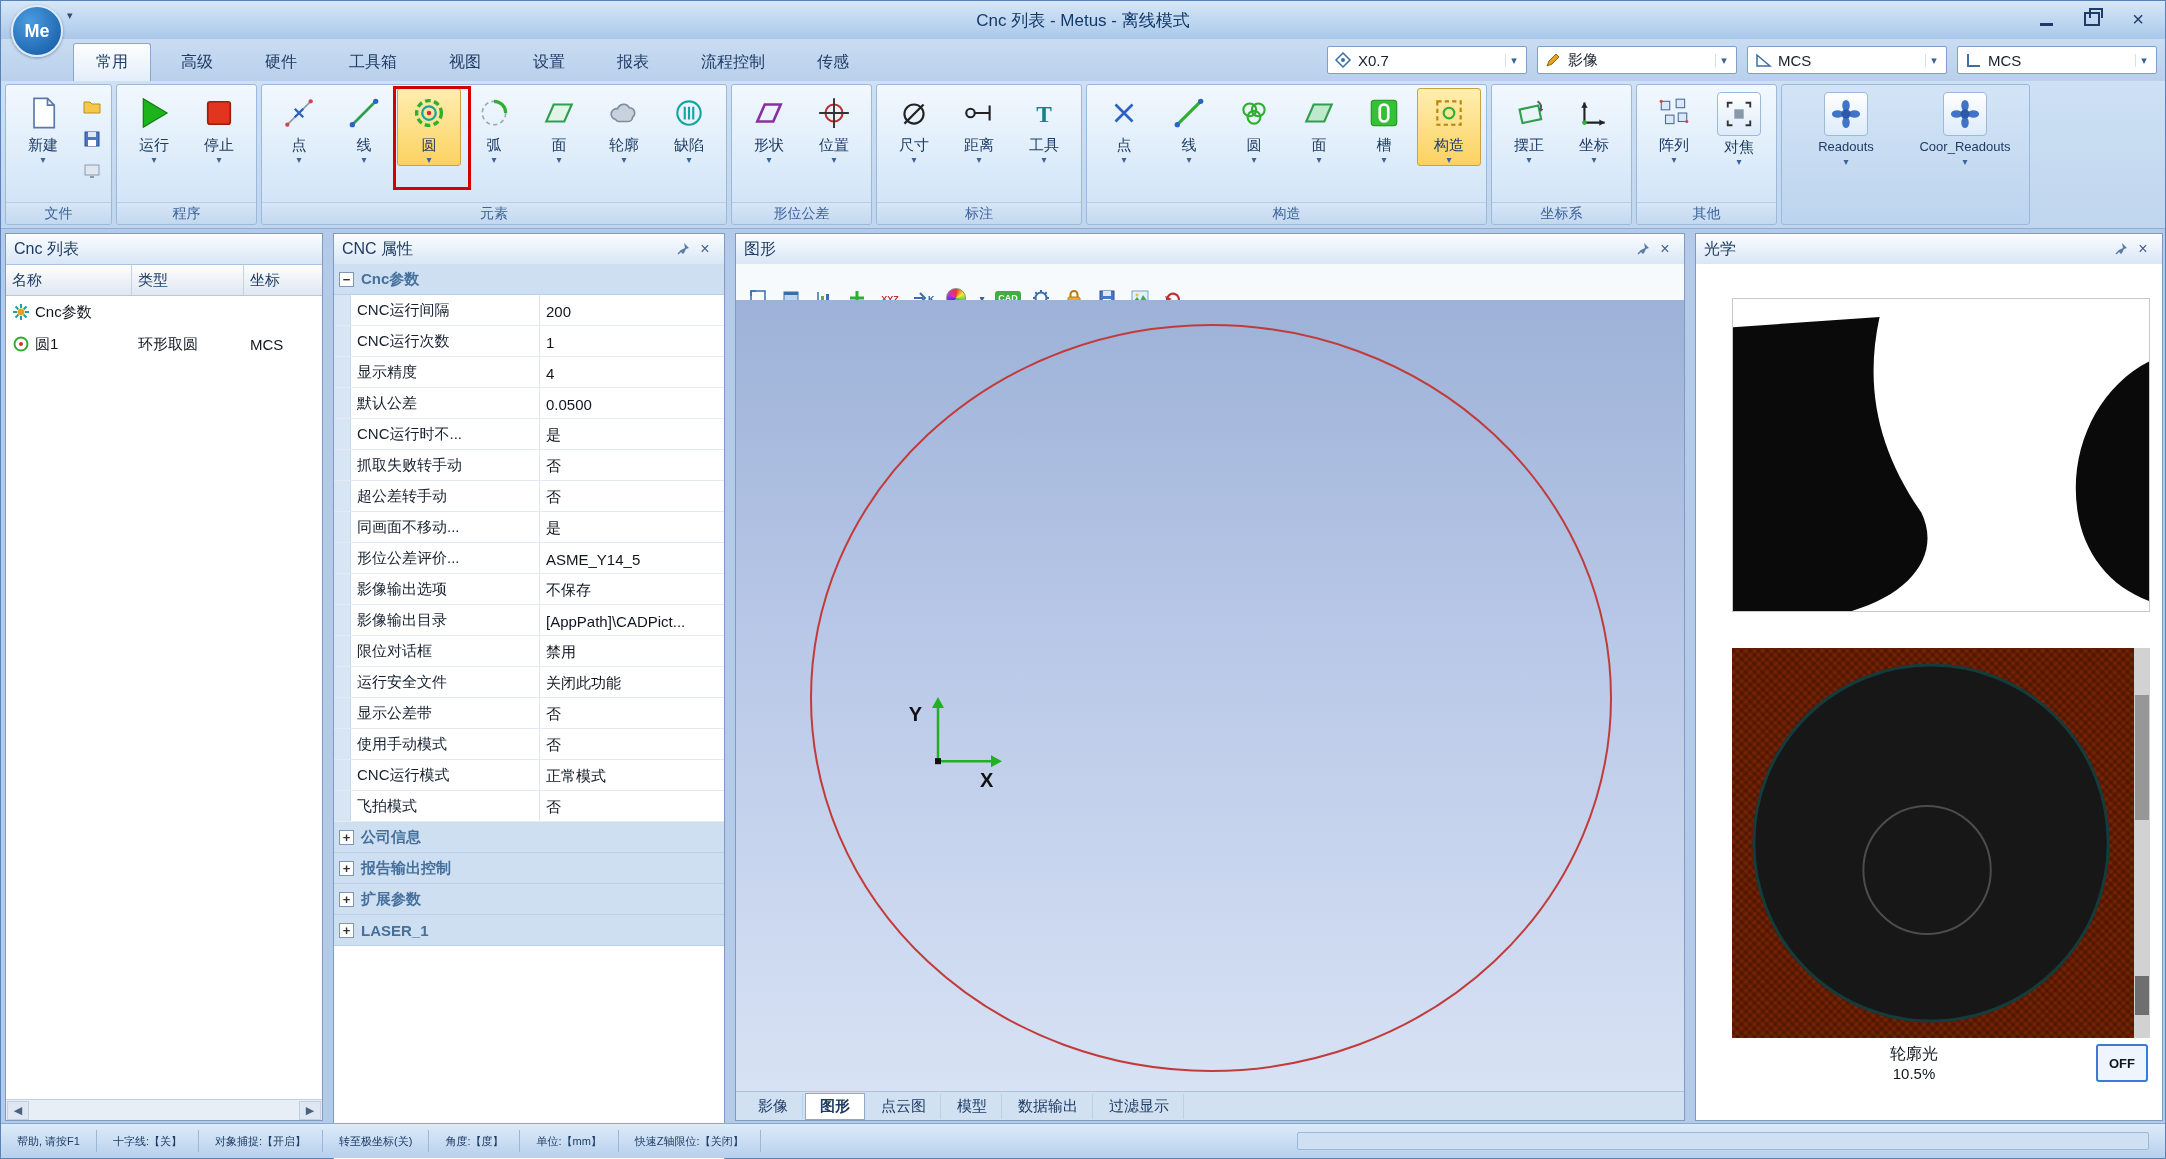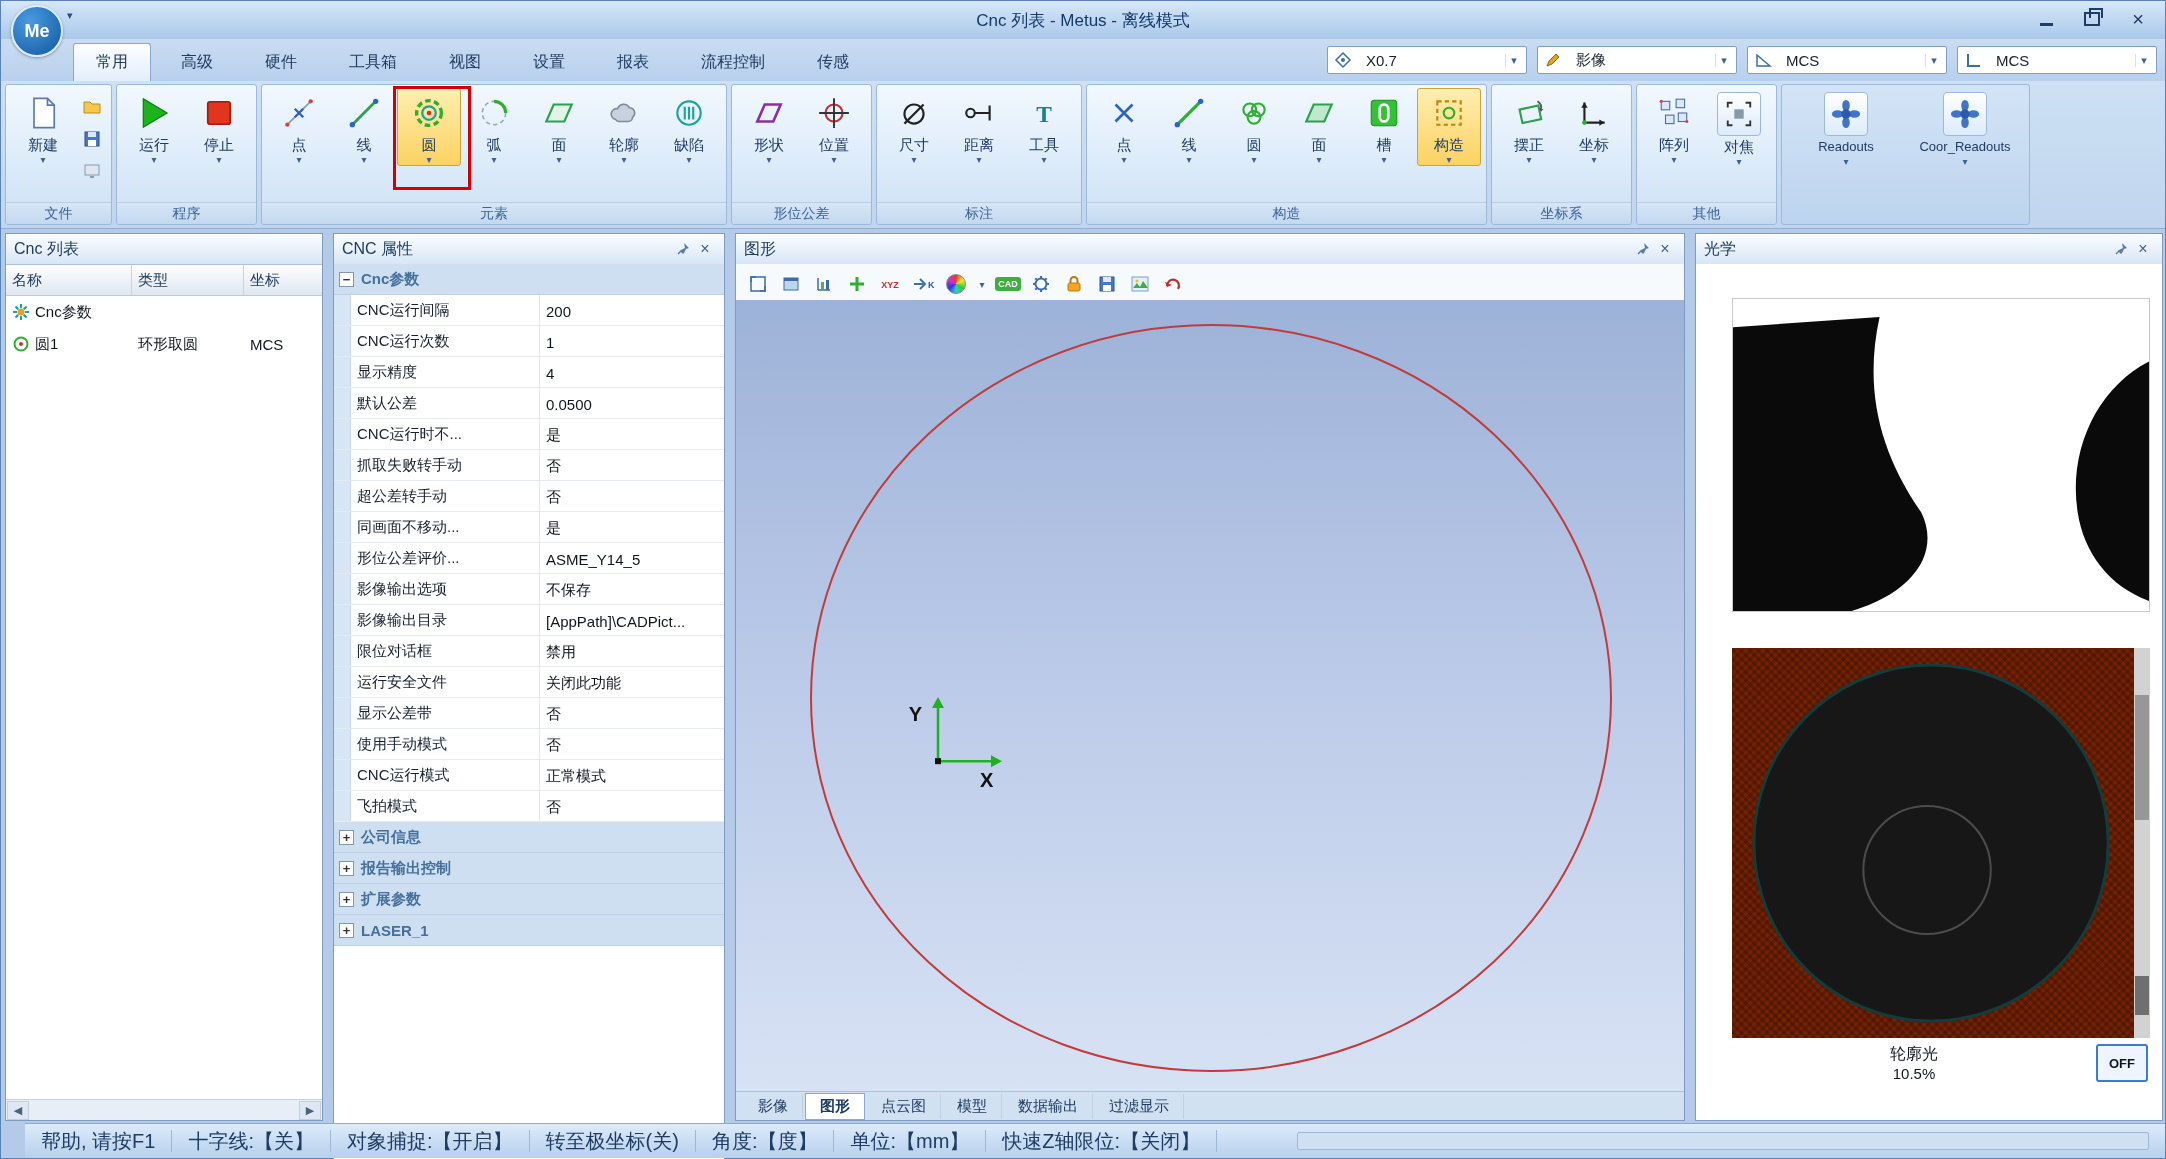--- a/index.html
+++ b/index.html
@@ -17,21 +17,21 @@
   .max-glyph{width:12px;height:10px;border:2px solid #1e3c64;position:relative;}
   .max-glyph:before{content:"";position:absolute;left:3px;top:-6px;width:10px;height:8px;border:2px solid #1e3c64;border-bottom:none;}
   .close-glyph{font-size:20px;line-height:20px;}
 
   
   .tabrow{position:absolute;left:0;top:38px;width:100%;height:42px;background:linear-gradient(#c9dcf2,#b9d0ec);}
   .tabs{position:absolute;left:72px;top:0;height:42px;display:flex;align-items:flex-end;gap:8px;}
   .tab{padding:8px 22px;font-size:16px;color:#1e3c64;}
   .tab.active{background:linear-gradient(#fdfeff,#e3eefb);border:1px solid #8aa8cc;border-bottom:none;border-radius:3px 3px 0 0;}
   .combos{position:absolute;right:8px;top:7px;display:flex;gap:10px;}
-  .combo{width:200px;height:28px;background:#fff;border:1px solid #7f9fc6;border-radius:2px;display:flex;align-items:center;padding:0 4px;box-sizing:border-box;gap:8px;}
+  .combo{width:200px;height:28px;background:#fff;border:1px solid #7f9fc6;border-radius:2px;display:flex;align-items:center;padding:0 4px;box-sizing:border-box;}
   .combo .cicon{width:22px;display:flex;justify-content:center;}
   .combo .cval{flex:1;font-size:15px;color:#16202e;padding-left:4px;}
   .combo .ccaret{width:16px;text-align:center;font-size:11px;color:#3c629a;border-left:1px solid #d4e0ee;}
 
   
   .ribbon{position:absolute;left:0;top:80px;width:100%;height:148px;background:linear-gradient(#cde0f4,#c0d6ee);border-bottom:1px solid #8fb0d4;display:flex;gap:4px;padding:3px 4px;box-sizing:border-box;}
   .rgroup{display:flex;flex-direction:column;border:1px solid #9db9da;border-radius:3px;background:linear-gradient(#f2f8fe,#ddecfa 55%,#cde0f5);}
   .rgroup.alt{background:linear-gradient(#d3e4f6,#bcd4ee);}
   .rbody{flex:1;display:flex;align-items:flex-start;padding:3px 5px;gap:1px;}
   .rlabel{height:21px;line-height:21px;text-align:center;font-size:14px;color:#3c629a;background:linear-gradient(#d7e6f7,#c3d8ef);border-top:1px solid #b6cde8;border-radius:0 0 3px 3px;}
@@ -66,21 +66,21 @@
   
   .pgrid{position:absolute;top:30px;left:0;right:0;bottom:0;background:#fff;overflow:hidden;}
   .pgroup{display:flex;align-items:center;height:30px;background:#cfdff2;border-bottom:1px solid #bccfe6;color:#45709c;font-weight:bold;font-size:15px;gap:7px;padding-left:5px;}
   .exp{width:15px;height:15px;border:1px solid #7f97b5;background:#fff;display:flex;align-items:center;justify-content:center;font-size:13px;color:#333;line-height:1;box-sizing:border-box;}
   .prow{display:flex;height:30px;border-bottom:1px solid #e4e9f2;font-size:15px;}
   .prow .ind{width:16px;background:#d8e5f4;border-right:1px solid #c9d8ec;}
   .prow .pl{width:176px;padding:0 6px;display:flex;align-items:center;border-right:1px solid #dfe6f0;color:#16202e;white-space:nowrap;overflow:hidden;}
   .prow .pv{flex:1;padding:16px 6px;display:flex;align-items:center;color:#10161f;white-space:nowrap;overflow:hidden;}
 
   
-  .gtoolbar{position:absolute;top:30px;left:0;right:0;height:36px;background:#f7fafd;border-bottom:1px solid #ccd9e8;display:flex;align-items:center;gap:9px;padding:2px 10px;}
+  .gtoolbar{position:absolute;top:30px;left:0;right:0;height:36px;background:#f7fafd;border-bottom:1px solid #ccd9e8;display:flex;align-items:center;gap:9px;padding:16px 10px;}
   .gt{width:24px;height:24px;display:flex;align-items:center;justify-content:center;}
   .cw{width:18px;height:18px;border-radius:50%;background:conic-gradient(#e33,#ee3,#3c3,#3cc,#33e,#c3c,#e33);border:1px solid #888;}
   .cadbadge{background:#3fae3f;color:#fff;font-size:9px;font-weight:bold;padding:2px 3px;border-radius:3px;}
   .gcanvas{position:absolute;top:66px;left:0;right:0;bottom:28px;background:linear-gradient(180deg,#9db2d8,#bac9e8 45%,#d7e2f4);}
   .gcanvas svg{position:absolute;left:0;top:0;width:100%;height:100%;}
   .gtabs{position:absolute;bottom:0;left:0;right:0;height:28px;background:#d2e1f2;border-top:1px solid #aac2de;display:flex;align-items:center;padding-left:8px;gap:2px;font-size:15px;color:#1e3c64;}
   .gtab{padding:3px 14px;border-right:1px solid #bcd0e6;}
   .gtab.active{background:#fff;border:1px solid #8fa9c9;font-weight:bold;}
 
   
@@ -93,21 +93,21 @@
   .vscroll{position:absolute;right:0;top:0;bottom:0;width:16px;background:#d2d2d2;}
   .vthumb{position:absolute;left:1px;right:1px;top:12%;height:32%;background:#979797;}
   .vblock{position:absolute;left:1px;right:1px;bottom:6%;height:10%;background:#6f6f6f;}
   .ostrip{position:absolute;top:776px;left:36px;right:12px;height:46px;background:#fff;display:flex;align-items:center;}
   .olight{flex:1;text-align:center;color:#10161f;}
   .olight .l1{font-size:16px;line-height:20px;}
   .olight .l2{font-size:15px;line-height:19px;text-align:center;}
   .offbtn{width:48px;height:34px;border:2px solid #3a7bd5;border-radius:3px;background:#eef5ff;color:#10161f;font-size:13px;font-weight:bold;display:flex;align-items:center;justify-content:center;margin-right:2px;}
 
   
-  .statusbar{position:absolute;left:0;right:0;bottom:0;height:34px;background:linear-gradient(#dcebfa,#b7d0ec);border-top:1px solid #89a9cf;display:flex;align-items:center;font-size:20px;color:#1e3c64;margin-left:24px;}
+  .statusbar{position:absolute;left:0;right:0;bottom:0;height:34px;background:linear-gradient(#dcebfa,#b7d0ec);border-top:1px solid #89a9cf;display:flex;align-items:center;font-size:11px;color:#1e3c64;}
   .sitem{padding:0 16px;border-right:1px solid #9db8d6;height:22px;display:flex;align-items:center;white-space:nowrap;}
   .strack{height:16px;width:850px;margin-left:auto;margin-right:16px;background:#cfe0f2;border:1px solid #9db8d6;border-radius:2px;}
 </style>
 </head>
 <body>
 
 <div class="app">
 
   <div class="titlebar">
     <div class="title-text">Cnc 列表 - Metus - 离线模式</div>

